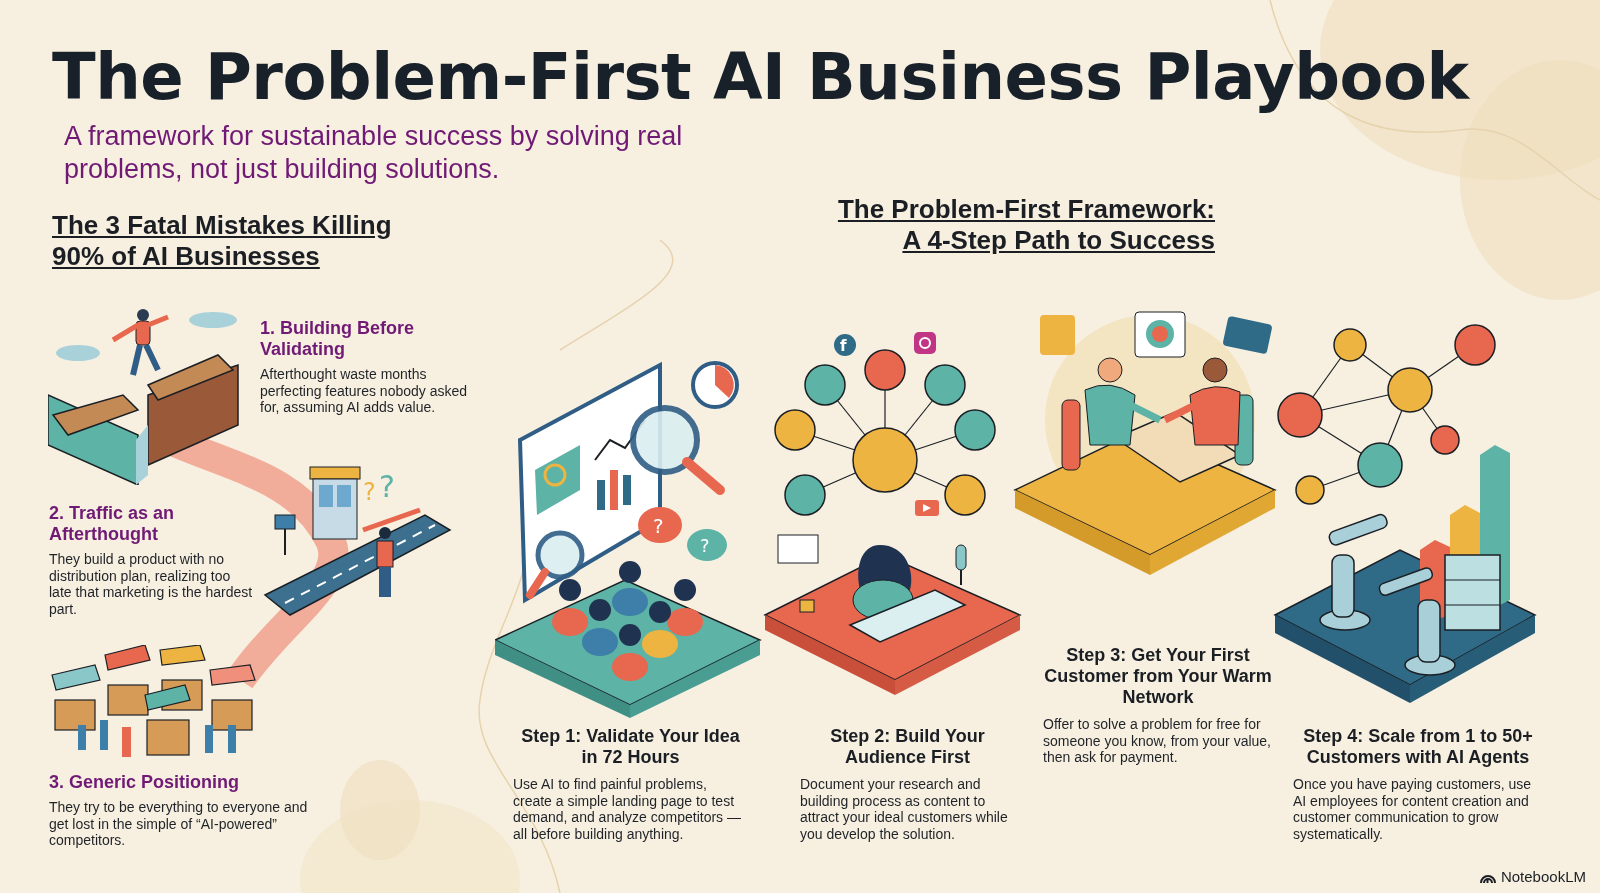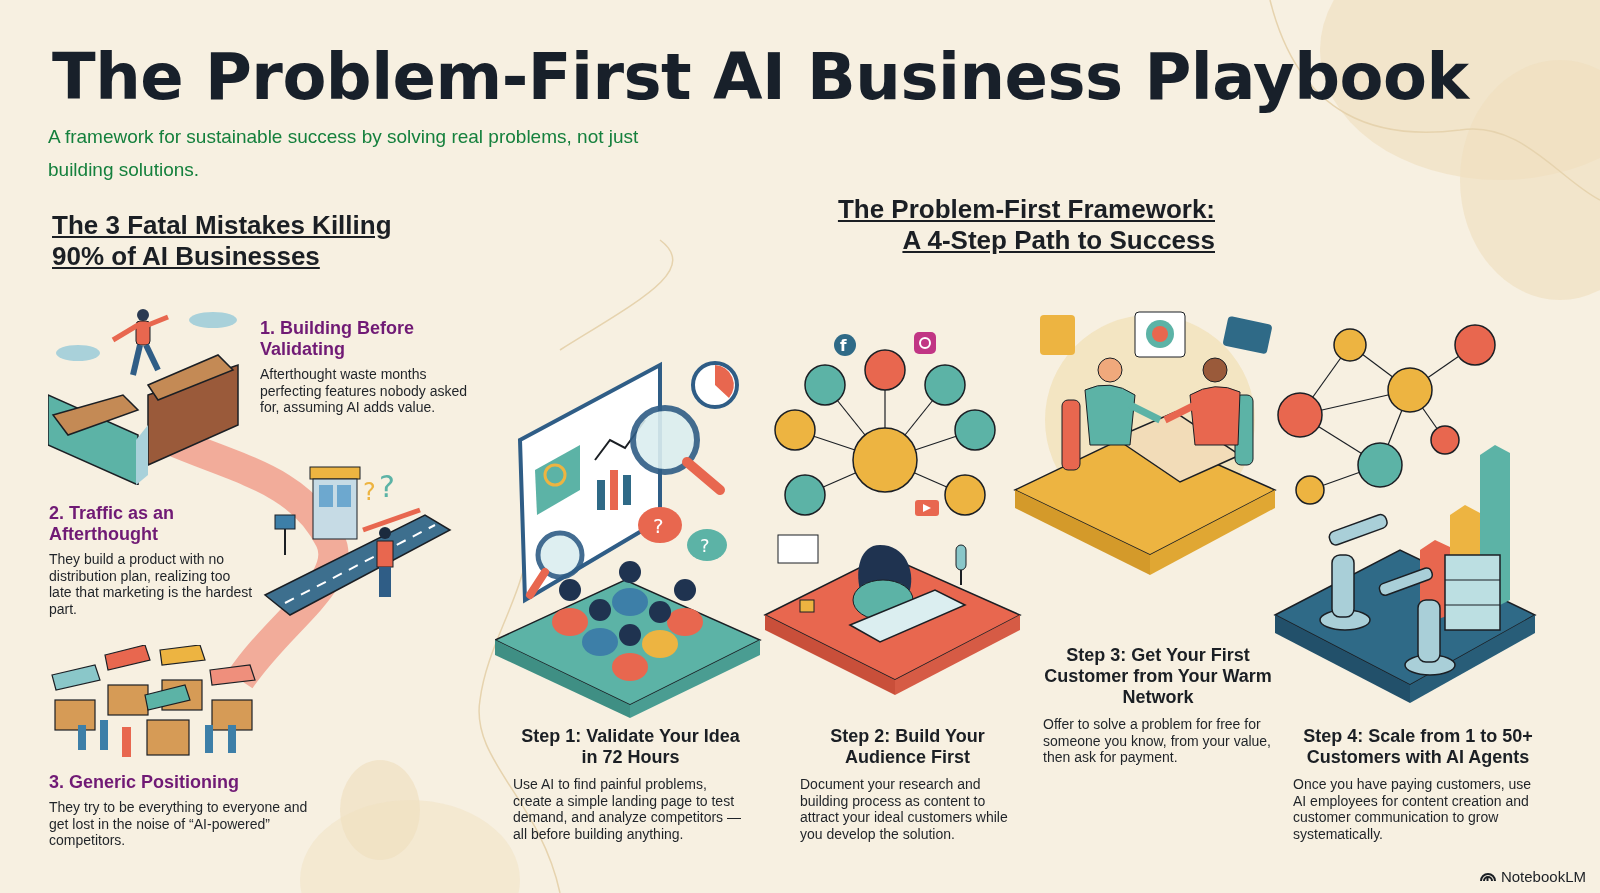--- a/index.html
+++ b/index.html
@@ -10,27 +10,27 @@
     font-family: "Liberation Sans", "DejaVu Sans", sans-serif;
     color: #1b1f24;
   }
   .bg-blob { position: absolute; border-radius: 50%; background: #efdfbf; opacity: .65; }
   .abs { position: absolute; }
   .title {
     left: 52px; top: 40px; font-size: 64px; font-weight: 700;
     letter-spacing: -0.5px; color: #18202a; white-space: nowrap;
     font-family: "DejaVu Sans", sans-serif;
   }
-  .subtitle { left: 48px; top: 120px; font-size: 19px; line-height: 33px; width: 650px; color: #15803d; }
+  .subtitle { left: 64px; top: 120px; font-size: 27px; line-height: 33px; width: 650px; color: #701a75; }
   .section-h { font-size: 26px; font-weight: 700; line-height: 31px; color: #1b1f24; text-decoration: underline; }
   .item-h { font-size: 18px; font-weight: 700; line-height: 21px; color: #701a75; }
   .item-p { font-size: 14px; line-height: 16.5px; color: #1f2328; margin-top: 6px; }
   .step-h { font-size: 18px; font-weight: 700; line-height: 21px; color: #1b1f24; text-align: center; }
   .step-p { font-size: 14px; line-height: 16.5px; color: #1f2328; margin-top: 8px; }
-  .logo { right: 14px; bottom: 8px; font-size: 15px; display: flex; align-items: flex-start; gap: 5px; color: #1b1f24; }
+  .logo { right: 14px; bottom: 8px; font-size: 15px; display: flex; align-items: center; gap: 5px; color: #1b1f24; }
   svg { display: block; }
 </style>
 </head>
 <body>
 
 <div class="bg-blob" style="left:1320px;top:-80px;width:360px;height:260px;"></div>
 <div class="bg-blob" style="left:1460px;top:60px;width:200px;height:240px;"></div>
 <div class="bg-blob" style="left:340px;top:760px;width:80px;height:100px;"></div>
 <div class="bg-blob" style="left:300px;top:800px;width:220px;height:160px;opacity:.45"></div>
 <svg class="abs" style="left:0;top:0" width="1600" height="893">
@@ -108,21 +108,21 @@
   <g fill="#3d7fa8">
     <rect x="28" y="80" width="8" height="25"></rect>
       <rect x="50" y="75" width="8" height="30"></rect>
     <rect x="155" y="80" width="8" height="28"></rect>
       <rect x="178" y="80" width="8" height="28"></rect>
   </g>
   <rect x="72" y="82" width="9" height="30" fill="#e8674f"></rect>
 </svg>
 <div class="abs" style="left:49px;top:772px;width:260px;">
   <div class="item-h">3. Generic Positioning</div>
-  <div class="item-p">They try to be everything to everyone and get lost in the noise of “AI-powered” competitors.</div>
+  <div class="item-p">They try to be everything to everyone and get lost in the simple of “AI-powered” competitors.</div>
 </div>
 
 <div class="abs section-h" style="left:815px;top:194px;width:400px;text-align:right;">
   <div>The Problem-First Framework:</div>
   <div>A 4-Step Path to Success</div>
 </div>
 
 <svg class="abs" style="left:495px;top:340px" width="270" height="380" viewBox="0 0 270 380">
   <polygon points="0,300 130,240 265,300 135,365" fill="#5cb3a6" stroke="#1b1f24" stroke-width="1.5"></polygon>
   <polygon points="0,300 135,365 135,378 0,315" fill="#3f8f84"></polygon>

